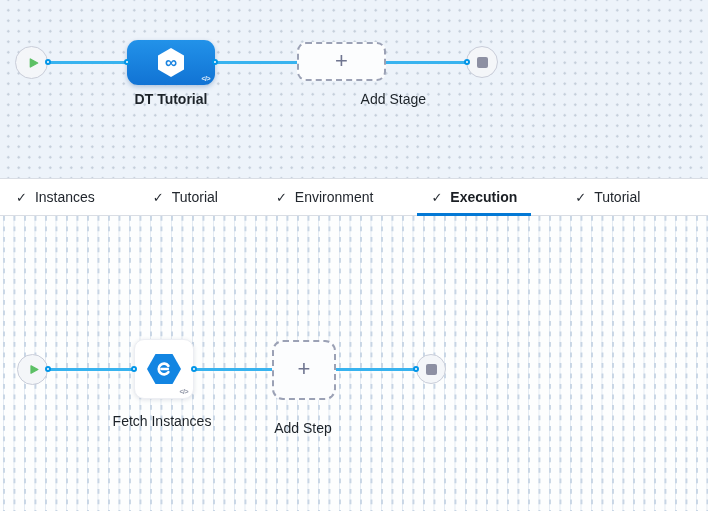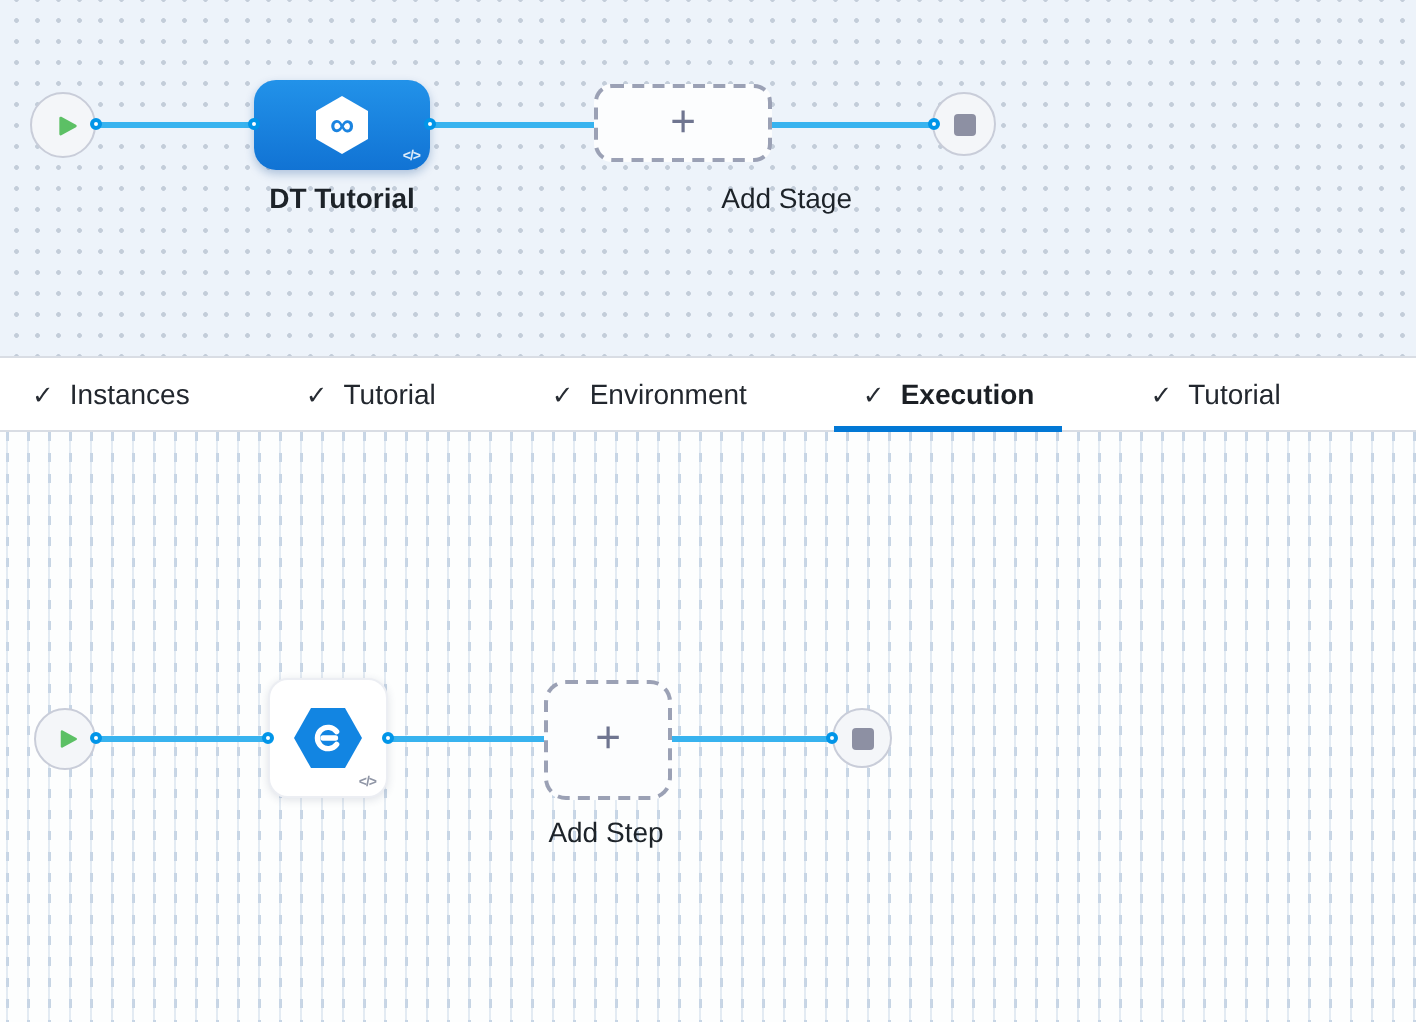--- a/index.html
+++ b/index.html
@@ -178,25 +178,26 @@
       <div class="hex-blue">
         <svg width="20" height="20" viewBox="0 0 24 24">
           <path d="M17.2 8.2 A6.4 6.4 0 1 0 17.2 15.8" stroke="#ffffff" stroke-width="3.2" fill="none" stroke-linecap="round"></path>
           <path d="M9 12 H16.5" stroke="#ffffff" stroke-width="3.2" stroke-linecap="round"></path>
         </svg>
       </div>
       <span class="code-badge">&lt;/&gt;</span>
     </div>
     <div class="cpoint" style="left:134px; top:153px;"></div>
     <div class="cpoint" style="left:194px; top:153px;"></div>
+    <div class="node-label" style="left:78px; top:197px;">Fetch Instances</div>
 
     <div class="add-box" style="left:272px; top:124px; width:64px; height:60px; border-radius:11px;">
       <span class="plus">+</span>
     </div>
-    <div class="node-label" style="left:219px; top:192px;">Add Step</div>
+    <div class="node-label" style="left:219px; top:204px;">Add Step</div>
 
     <div class="cpoint" style="left:416px; top:153px;"></div>
     <div class="round-node" style="left:416px; top:138px; width:30px; height:30px;">
       <div class="stop-square"></div>
     </div>
   </div>
 
 </div>
 
 </body></html>

